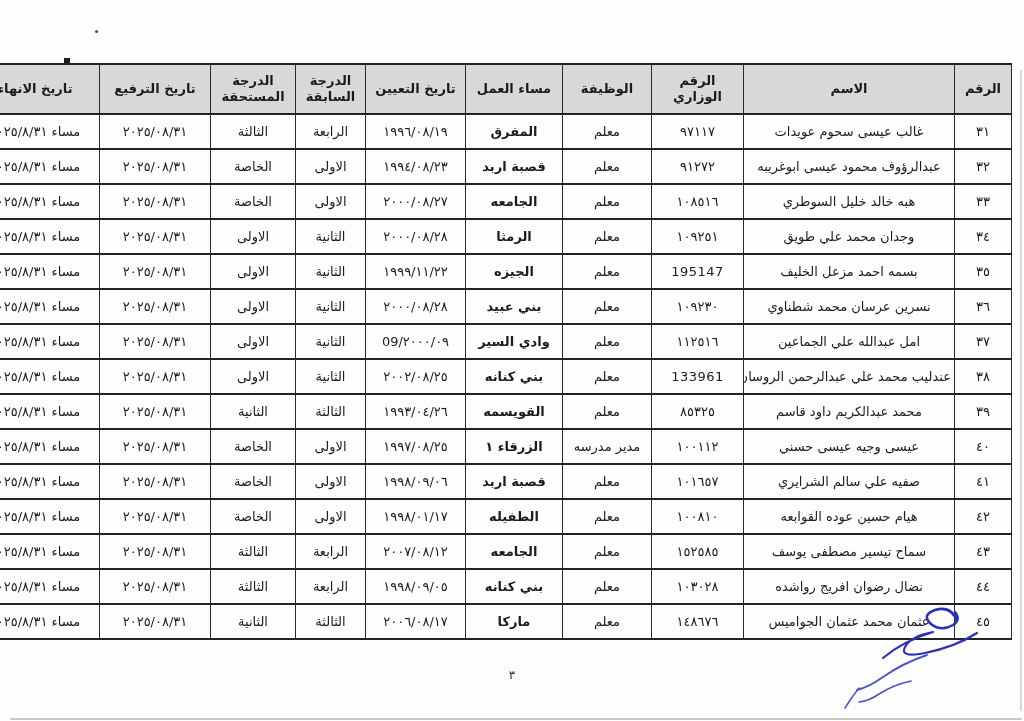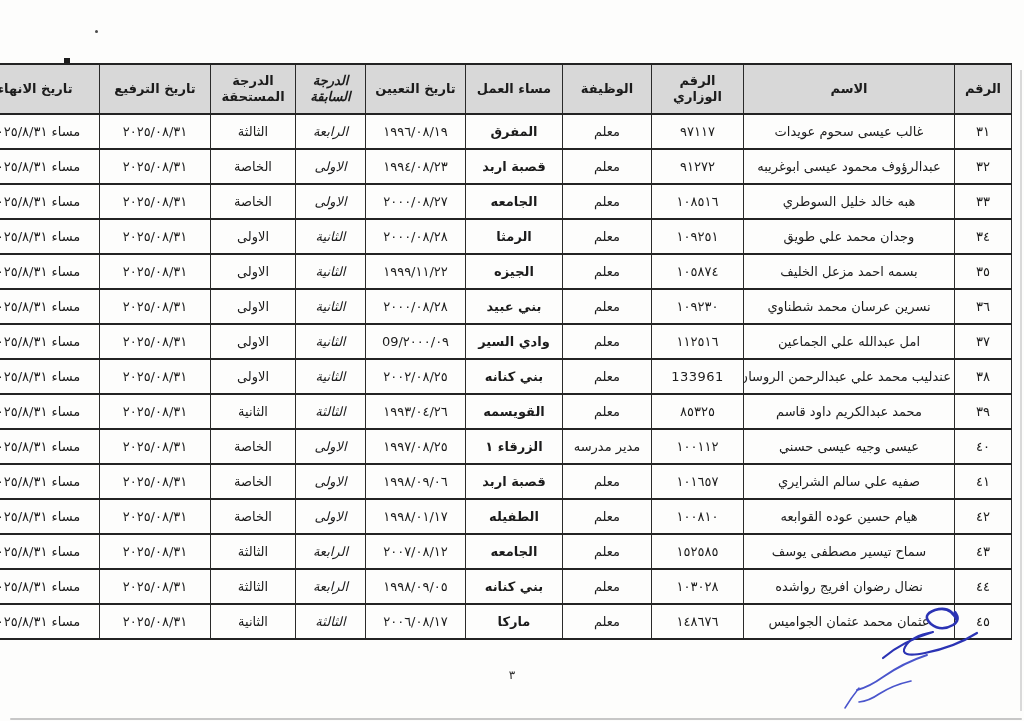--- a/index.html
+++ b/index.html
@@ -61,21 +61,21 @@
     line-height:1.25;
   }
   table.roster td{height:31px;}
   
   .col-num{width:50px;}
   .col-name{width:204px;}
   .col-ministry_no{width:85px;margin-top:22px;}
   .col-job{width:82px;}
   .col-work_center{width:90px;font-weight:bold;}
   .col-hire_date{width:93px;}
-  .col-prev_grade{width:63px;font-style:italic;}
+  .col-prev_grade{width:63px;}
   .col-due_grade{width:78px;}
   .col-promotion_date{width:104px;}
   .col-end_date{width:122px;}
 
   td.cell-name{text-align:right;padding-right:7px;font-size:13.5px;}
   td.cell-ministry_no, td.cell-hire_date, td.cell-promotion_date, td.cell-end_date{
     font-size:12.5px;letter-spacing:.5px;
   }
   td.cell-num{font-size:13px;}
 
@@ -158,21 +158,21 @@
           <td class="col-work_center cell-work_center">الرمثا</td>
           <td class="col-hire_date cell-hire_date">٢٠٠٠/٠٨/٢٨</td>
           <td class="col-prev_grade cell-prev_grade">الثانية</td>
           <td class="col-due_grade cell-due_grade">الاولى</td>
           <td class="col-promotion_date cell-promotion_date">٢٠٢٥/٠٨/٣١</td>
           <td class="col-end_date cell-end_date">مساء ٢٠٢٥/٨/٣١</td>
         </tr>
         <tr>
           <td class="col-num cell-num">٣٥</td>
           <td class="col-name cell-name">بسمه احمد مزعل الخليف</td>
-          <td class="col-ministry_no cell-ministry_no">١٠٥٨٧٤</td>
+          <td class="col-ministry_no cell-ministry_no">195147</td>
           <td class="col-job cell-job">معلم</td>
           <td class="col-work_center cell-work_center">الجيزه</td>
           <td class="col-hire_date cell-hire_date">١٩٩٩/١١/٢٢</td>
           <td class="col-prev_grade cell-prev_grade">الثانية</td>
           <td class="col-due_grade cell-due_grade">الاولى</td>
           <td class="col-promotion_date cell-promotion_date">٢٠٢٥/٠٨/٣١</td>
           <td class="col-end_date cell-end_date">مساء ٢٠٢٥/٨/٣١</td>
         </tr>
         <tr>
           <td class="col-num cell-num">٣٦</td>

